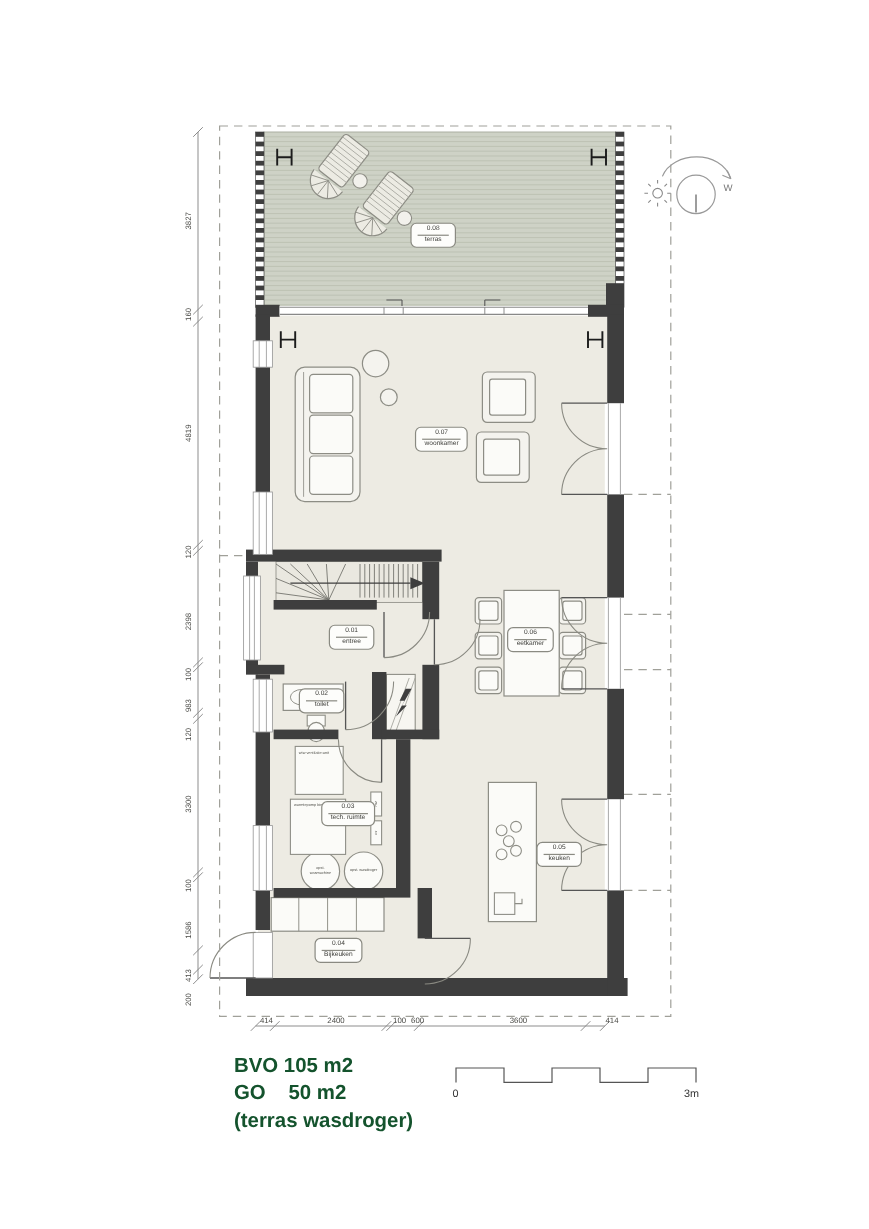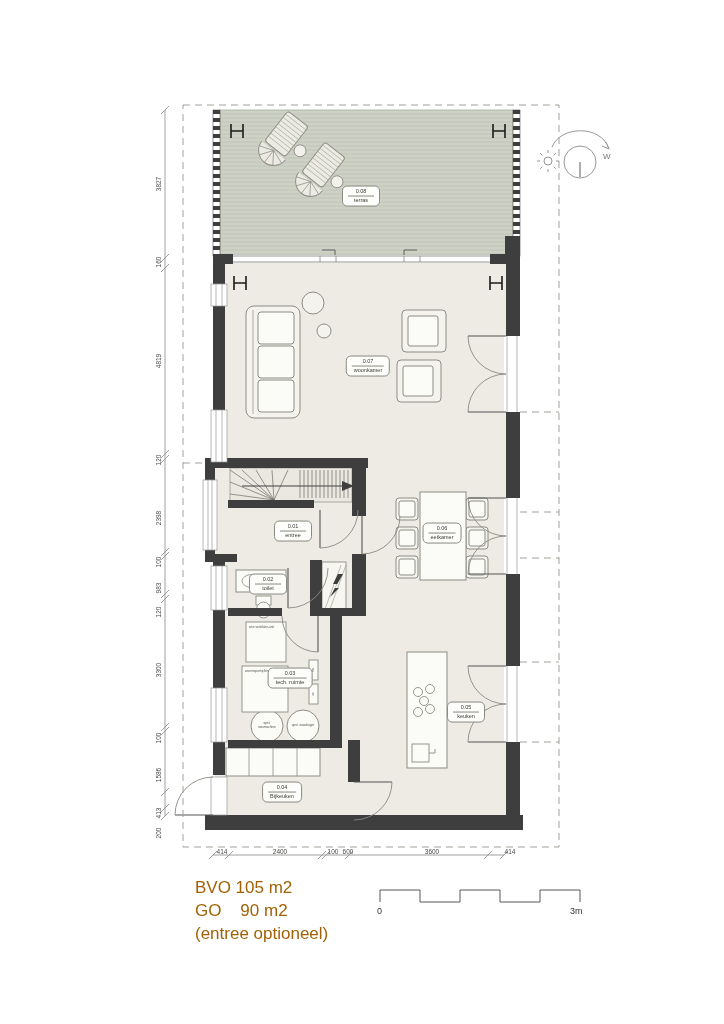--- a/index.html
+++ b/index.html
@@ -13,21 +13,21 @@
     font-size:5.5px;line-height:1.45;color:#3c3c38;text-align:center;
     padding:1px 5px;min-width:26px;z-index:30;
   }
   .room-label .num{display:block;border-bottom:0.7px solid #8a8a82;padding:0 2px;}
   .room-label .nm{display:block;padding:0 2px;}
   
   .dim{position:absolute;font-size:6.5px;color:#4a4a46;transform:translate(-50%,-50%);
        white-space:nowrap;z-index:25;}
   .dim.vert{transform:translate(-50%,-50%) rotate(-90deg);}
   
-  .legend-line{position:absolute;font-weight:normal;font-size:17px;color:#a16207;
+  .legend-line{position:absolute;font-weight:bold;font-size:17px;color:#14532d;
        white-space:pre;z-index:25;}
   .scale-num{position:absolute;font-size:9px;color:#333;z-index:25;}
   .west{position:absolute;font-size:8px;color:#777;z-index:25;}
   
   .tiny{position:absolute;font-size:3.2px;line-height:1.2;color:#55554f;z-index:20;}
   .tiny.center{text-align:center;transform:translate(-50%,-50%);}
   .tiny.rot{transform:translate(-50%,-50%) rotate(-90deg);text-align:center;}
 </style>
 </head>
 <body>
@@ -395,21 +395,21 @@
 <div class="dim vert" style="left:158px;top:833px;">200</div>
 
 <div class="dim" style="left:222px;top:851px;">414</div>
 <div class="dim" style="left:280px;top:851px;">2400</div>
 <div class="dim" style="left:333px;top:851px;">100</div>
 <div class="dim" style="left:348px;top:851px;">600</div>
 <div class="dim" style="left:432px;top:851px;">3600</div>
 <div class="dim" style="left:510px;top:851px;">414</div>
 
 <div class="legend-line" style="left:195px;top:878px;">BVO 105 m2</div>
-<div class="legend-line" style="left:195px;top:901px;">GO    90 m2</div>
-<div class="legend-line" style="left:195px;top:924px;">(entree optioneel)</div>
+<div class="legend-line" style="left:195px;top:901px;">GO    50 m2</div>
+<div class="legend-line" style="left:195px;top:924px;">(terras wasdroger)</div>
 
 <div class="scale-num" style="left:377px;top:906px;">0</div>
 <div class="scale-num" style="left:570px;top:906px;">3m</div>
 
 <div class="west" style="left:603px;top:152px;">W</div>
 
 </div>
 
 </body></html>

